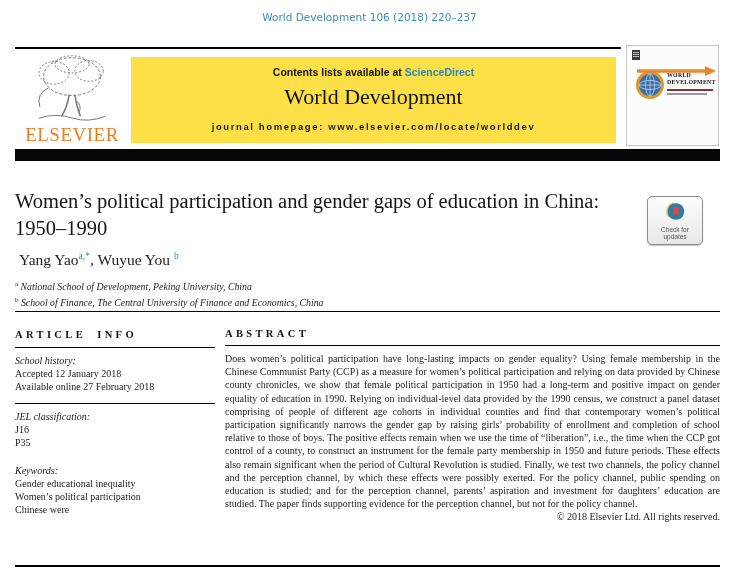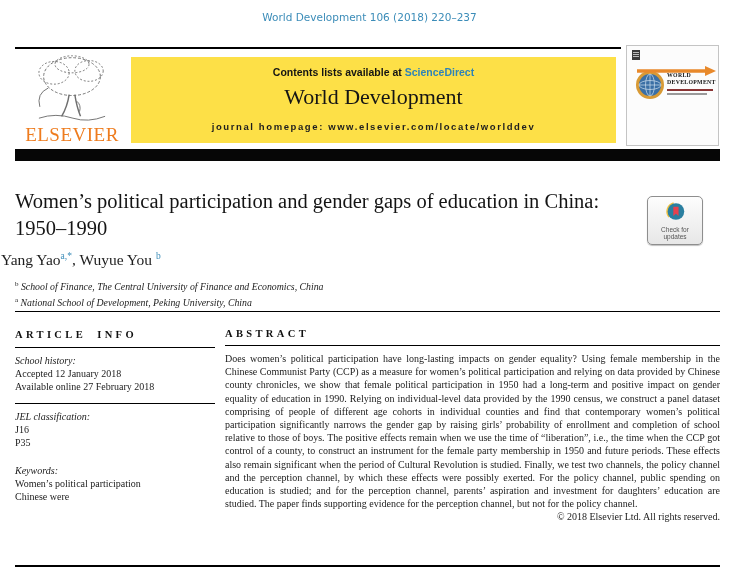--- a/index.html
+++ b/index.html
@@ -57,21 +57,21 @@
     position:absolute; left:647px; top:196px; width:54px; height:47px;
     border:1px solid #8e8e8e; border-radius:5px;
     background:linear-gradient(#fdfdfd, #e7e7e7);
     box-shadow:0 1px 1px rgba(0,0,0,0.25); text-align:center; cursor:pointer;
   }
   .check-badge svg { margin-top:4px; }
   .check-text {
     font-family:"Liberation Sans", sans-serif; font-size:6.5px;
     line-height:7px; color:#555;
   }
-  .authors { position:absolute; left:1px; top:251px; font-size:15.5px; color:#1d1d1d; }
+  .authors { position:absolute; left:19px; top:251px; font-size:15.5px; color:#1d1d1d; }
   .authors sup { color:#3b8cb8; font-size:9.5px; }
   .affiliations {
     position:absolute; left:15px; top:278px; font-style:italic;
     font-size:9.8px; line-height:12.5px; color:#222;
   }
   .affiliations sup { font-size:7px; font-style:normal; }
   .mid-rule { position:absolute; left:15px; top:311px; width:705px; height:1px; background:#000; }
   
   .col-left { position:absolute; left:15px; top:328px; width:200px; font-size:10px; line-height:13px; color:#1b1b1b; }
   .col-right { position:absolute; left:225px; top:328px; width:495px; font-size:10px; color:#1b1b1b; }
@@ -165,37 +165,38 @@
       <span>Check for</span><br>
       <span>updates</span>
     </div>
   </div>
 
   <div class="authors">
     <span>Yang Yao</span><sup>a,*</sup><span>, </span><span>Wuyue You</span> <sup>b</sup>
   </div>
 
   <div class="affiliations">
+    <div><sup>a</sup> <span>National School of Development, Peking University, China</span></div>
     <div><sup>b</sup> <span>School of Finance, The Central University of Finance and Economics, China</span></div>
-    <div><sup>a</sup> <span>National School of Development, Peking University, China</span></div>
   </div>
 
   <div class="mid-rule"></div>
 
   <div class="col-left">
     <div class="sec-heading">ARTICLE INFO</div>
     <div class="sec-rule"></div>
     <div class="info-label">School history:</div>
     <div>Accepted 12 January 2018</div>
     <div>Available online 27 February 2018</div>
     <div class="sec-rule rule2"></div>
     <div class="info-label">JEL classification:</div>
     <div>J16</div>
     <div>P35</div>
     <div class="info-label kw-label">Keywords:</div>
+    <div>Gender educational inequality</div>
     <div>Women’s political participation</div>
     <div>Chinese were</div>
   </div>
 
   <div class="col-right">
     <div class="sec-heading">ABSTRACT</div>
     <div class="sec-rule"></div>
     <p class="abstract-text">Does women’s political participation have long-lasting impacts on gender equality? Using female membership in the Chinese Communist Party (CCP) as a measure for women’s political participation and relying on data provided by Chinese county chronicles, we show that female political participation in 1950 had a long-term and positive impact on gender equality of education in 1990. Relying on individual-level data provided by the 1990 census, we construct a panel dataset comprising of people of different age cohorts in individual counties and find that contemporary women’s political participation significantly narrows the gender gap by raising girls’ probability of enrollment and completion of school relative to those of boys. The positive effects remain when we use the time of “liberation”, i.e., the time when the CCP got control of a county, to construct an instrument for the female party membership in 1950 and future periods. These effects also remain significant when the period of Cultural Revolution is studied. Finally, we test two channels, the policy channel and the perception channel, by which these effects were possibly exerted. For the policy channel, public spending on education is studied; and for the perception channel, parents’ aspiration and investment for daughters’ education are studied. The paper finds supporting evidence for the perception channel, but not for the policy channel.</p>
     <div class="copyright">© 2018 Elsevier Ltd. All rights reserved.</div>
   </div>

